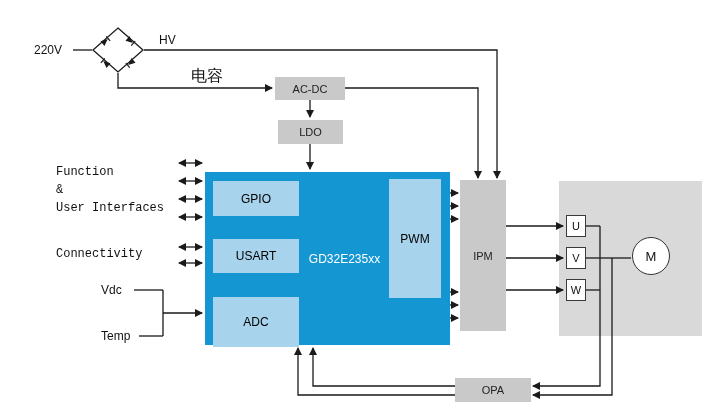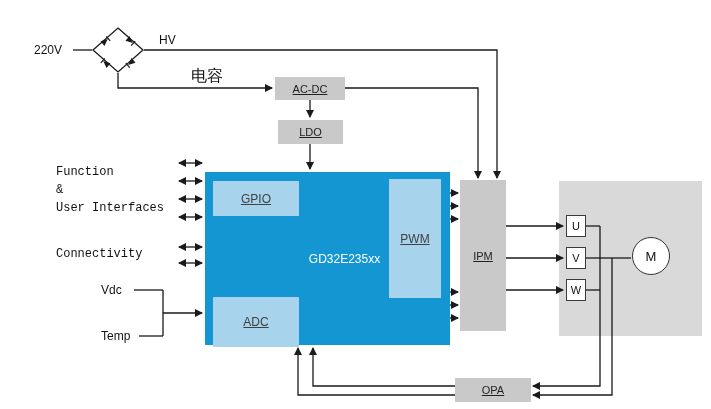--- a/index.html
+++ b/index.html
@@ -1,24 +1,24 @@
 <!DOCTYPE html>
 <html style="--mcu-blue: #1496d2; --inner-blue: #a8d3ec; --block-gray: #c9c9c9; --motor-gray: #d9d9d9; --line: #1a1a1a;"><head>
 <meta charset="utf-8">
 <style>
   * { margin:0; padding:0; box-sizing:border-box; }
   html,body { background:#ffffff; font-family:"Liberation Sans", sans-serif; }
   .canvas { position:relative; width:711px; height:409px; background:#fff; overflow:hidden; }
 
   .blk { position:absolute; display:flex; align-items:center; justify-content:center;
-         font-size:11px; color:#222; z-index:1;text-decoration:underline; }
+         font-size:11px; color:#222; z-index:1; }
   .gray { background: var(--block-gray, #c9c9c9); }
   .lightgray { background: var(--motor-gray, #d9d9d9); }
   .blue { background: var(--mcu-blue, #1496d2); }
-  .innerblue { background: var(--inner-blue, #a8d3ec); font-size:12px; color:#404040; }
+  .innerblue { background: var(--inner-blue, #a8d3ec); font-size:12px; color:#000000; }
 
   .mcu-name { position:absolute; left:299px; top:172px; width:91px; height:173px;
               display:flex; align-items:center; justify-content:center;
               color:#ffffff; font-weight:normal; font-size:12px; z-index:2; }
 
   .lbl { position:absolute; font-size:12px; color:#111; z-index:3; white-space:nowrap; }
   .lbl-center { text-align:left;font-family:Liberation Mono, monospace; }
 
   .phasebox { position:absolute; width:20px; height:22px; background:#fff;
               border:1px solid #3a3a3a; display:flex; align-items:center; justify-content:center;
@@ -38,20 +38,21 @@
 
 <div class="canvas">
 
   <div class="blk gray" style="left:275px;top:77px;width:70px;height:23px">AC-DC</div>
   <div class="blk gray" style="left:460px;top:180px;width:46px;height:151px">IPM</div>
   <div class="blk gray" style="left:278px;top:120px;width:65px;height:24px">LDO</div>
   <div class="blk gray" style="left:455px;top:378px;width:76px;height:24px">OPA</div>
 
   <div class="blk blue" style="left:205px;top:172px;width:245px;height:173px"></div>
   <div class="blk innerblue" style="left:213px;top:181px;width:86px;height:35px">GPIO</div>
+  <div class="blk innerblue" style="left:213px;top:239px;width:86px;height:34px">USART</div>
   <div class="blk innerblue" style="left:213px;top:297px;width:86px;height:50px">ADC</div>
   <div class="blk innerblue" style="left:389px;top:179px;width:52px;height:119px">PWM</div>
   <div class="mcu-name">GD32E235xx</div>
 
   <div class="blk lightgray" style="left:559px;top:181px;width:143px;height:155px"></div>
   <div class="phasebox" style="left:566px;top:215px">U</div>
   <div class="phasebox" style="left:566px;top:247px">V</div>
   <div class="phasebox" style="left:566px;top:279px">W</div>
   <div class="motor-circle">M</div>
 

